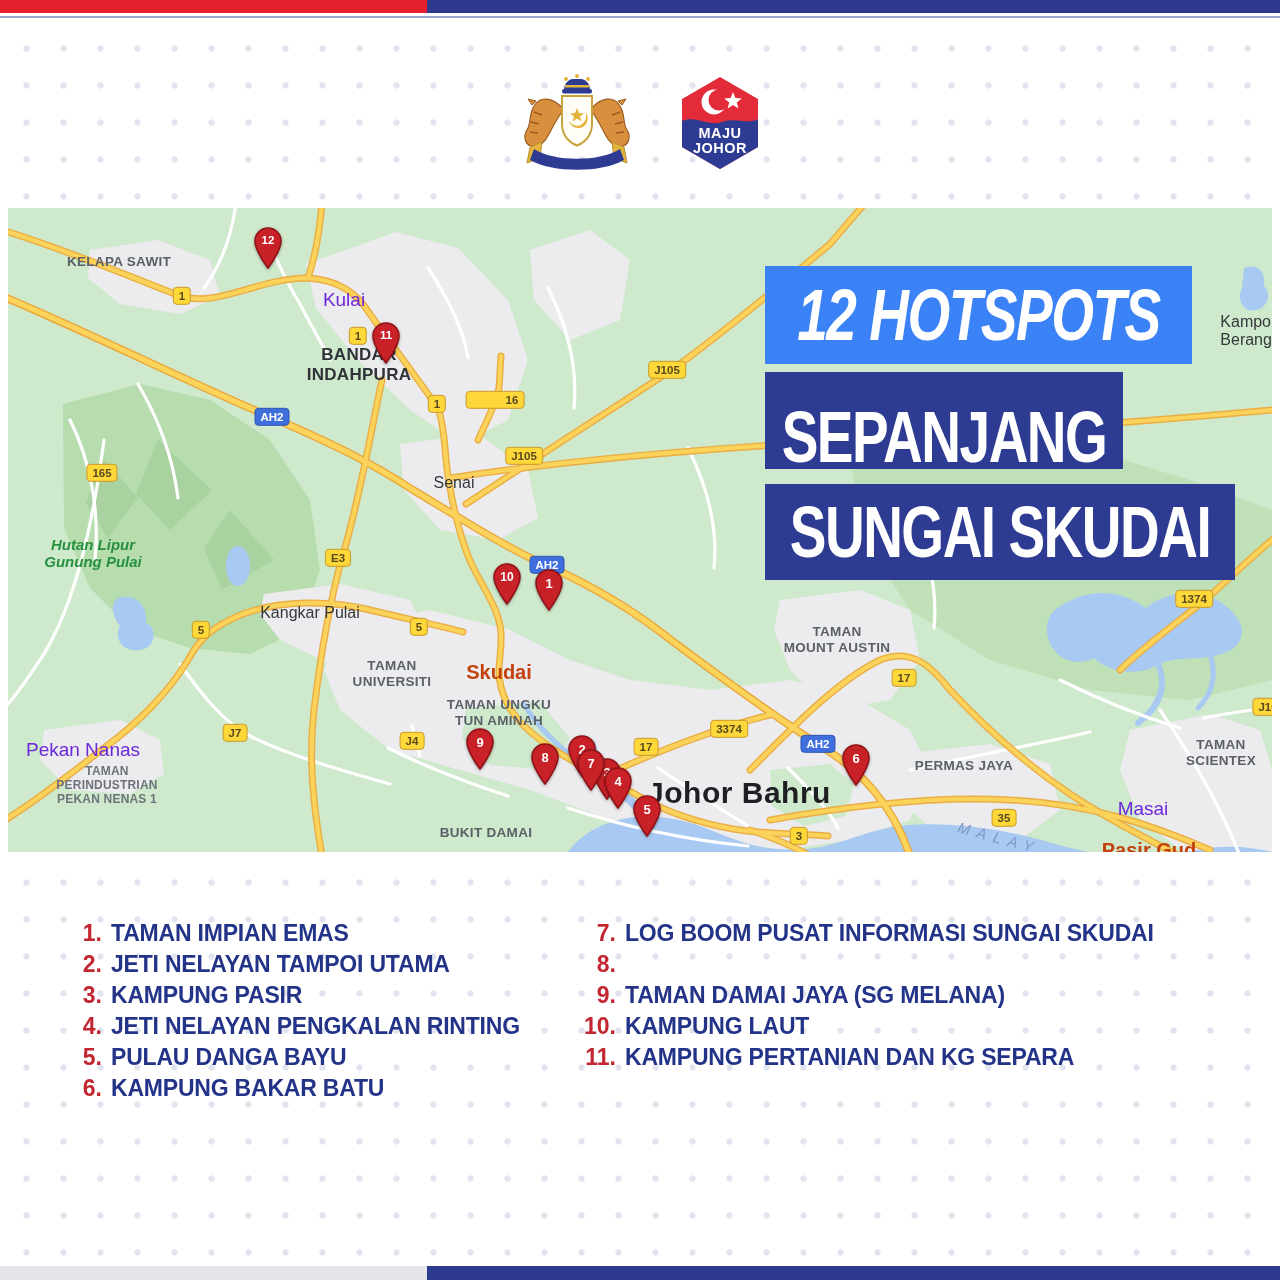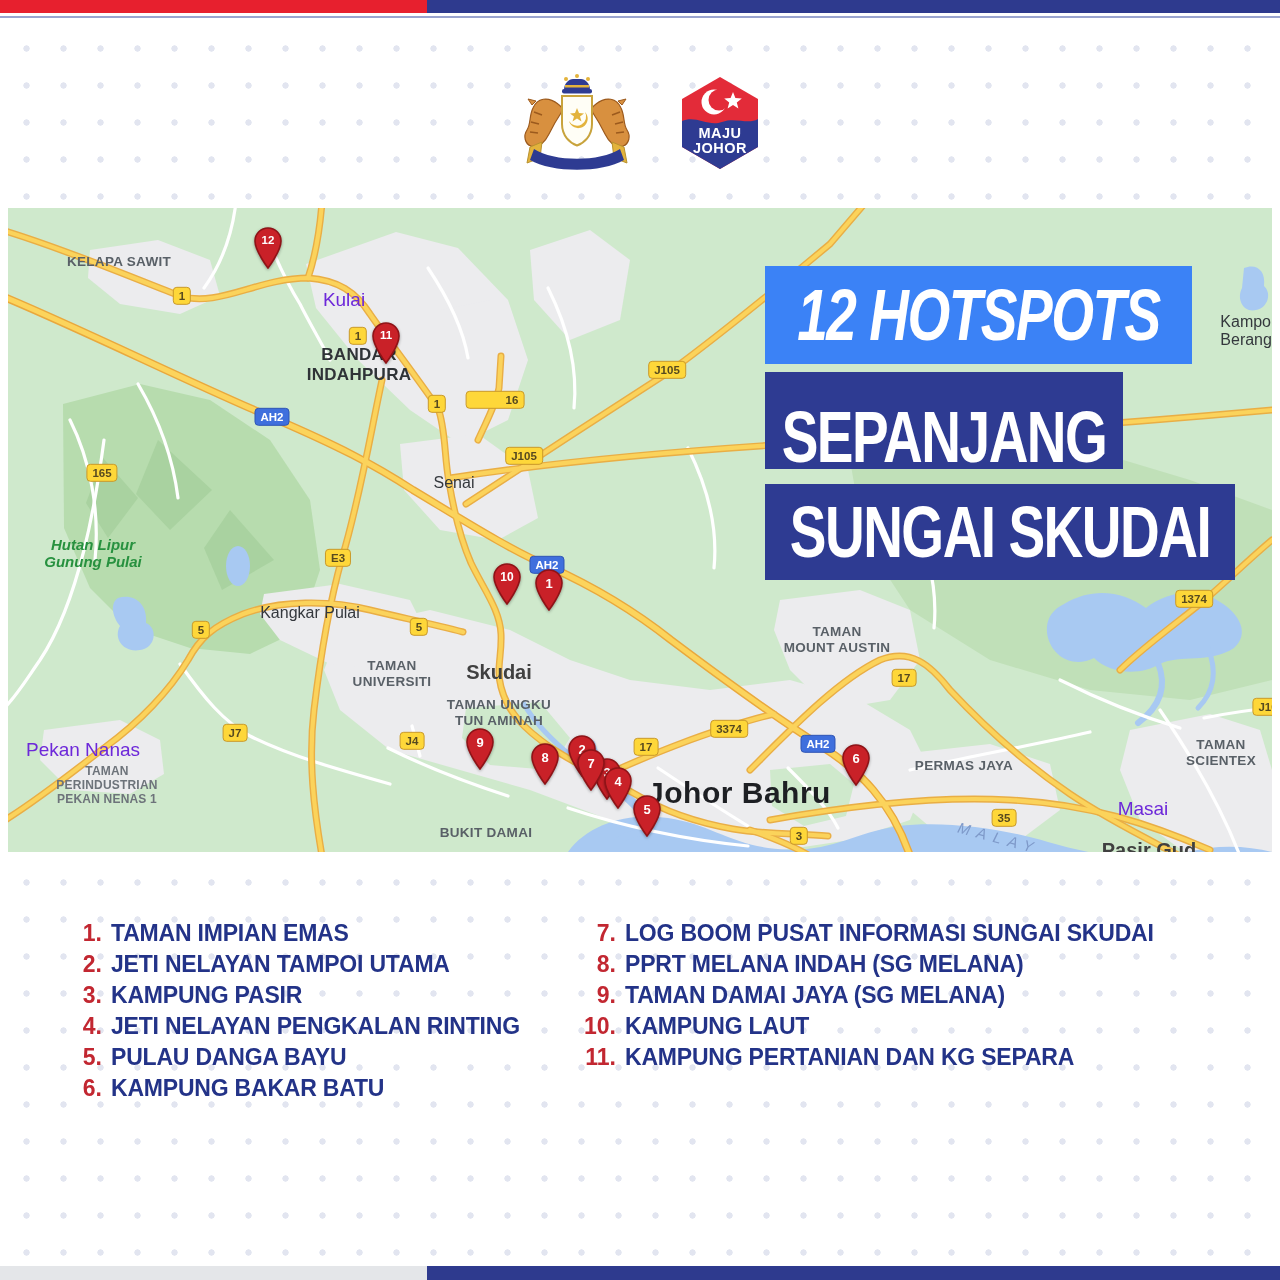--- a/index.html
+++ b/index.html
@@ -32,21 +32,21 @@
   .rw { fill:none; stroke:#ffffff; stroke-width:3.2; stroke-linecap:round; stroke-linejoin:round; }
 
   #map-overlays { position:absolute; top:0; left:0; width:1264px; height:644px; }
 
   .map-label { position:absolute; transform:translate(-50%,-50%); text-align:center; white-space:pre-line; line-height:1.15; }
   .l-area    { font-size:13.5px; font-weight:700; color:#596067; letter-spacing:.3px; }
   .l-area-sm { font-size:12px; font-weight:700; color:#6d737a; letter-spacing:.2px; }
   .l-town    { font-size:16px; color:#34383d; }
   .l-town-lg { font-size:19px; color:#6d28d9; }
   .l-district{ font-size:17px; font-weight:700; color:#2f3337; letter-spacing:.3px; }
-  .l-city    { font-size:20px; font-weight:700; color:#404040; }
+  .l-city    { font-size:20px; font-weight:700; color:#c2410c; }
   .l-city-xl { font-size:30px; font-weight:700; color:#1d1f23; letter-spacing:.5px; }
   .l-nature  { font-size:15px; font-style:italic; font-weight:600; color:#27913f; }
   .l-water   { font-size:15px; font-style:italic; color:#7e99c9; letter-spacing:7px; transform:translate(-50%,-50%) rotate(15deg); }
   .l-edge    { text-align:left; }
 
   .badge { position:absolute; transform:translate(-50%,-50%); background:#fed739; border:1.6px solid #c9992a;
            border-radius:4px; padding:1px 5px 1px 5px; font-size:11.5px; font-weight:700; color:#574a1f;
            line-height:1.25; white-space:nowrap; }
   .badge.blue { background:#3f6fdd; border-color:#2f55b5; color:#fff; }
 
@@ -366,21 +366,20 @@
           <div class="lbl">KAMPUNG BAKAR BATU</div>
         </div>
       </div>
     <div class="list-col" id="list-right">
         <div class="list-row">
           <div class="num" style="width: 40px;">7.</div>
           <div class="lbl">LOG BOOM PUSAT INFORMASI SUNGAI SKUDAI</div>
         </div>
         <div class="list-row">
           <div class="num" style="width: 40px;">8.</div>
-          <div class="lbl">PPRT MELANA INDAH (SG MELANA)</div>
         </div>
         <div class="list-row">
           <div class="num" style="width: 40px;">9.</div>
           <div class="lbl">TAMAN DAMAI JAYA (SG MELANA)</div>
         </div>
         <div class="list-row">
           <div class="num" style="width: 40px;">10.</div>
           <div class="lbl">KAMPUNG LAUT</div>
         </div>
         <div class="list-row">

